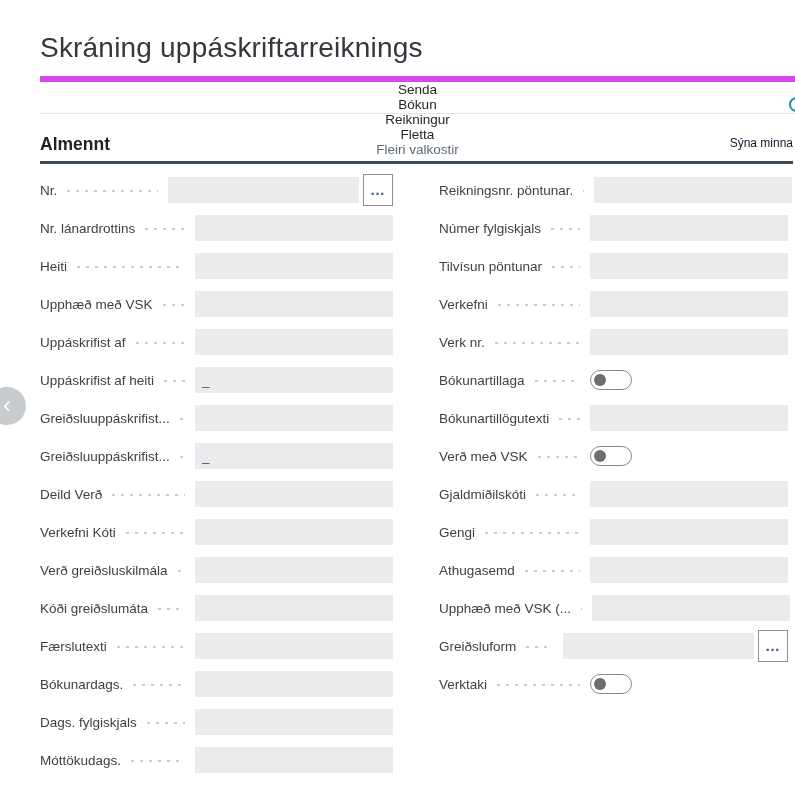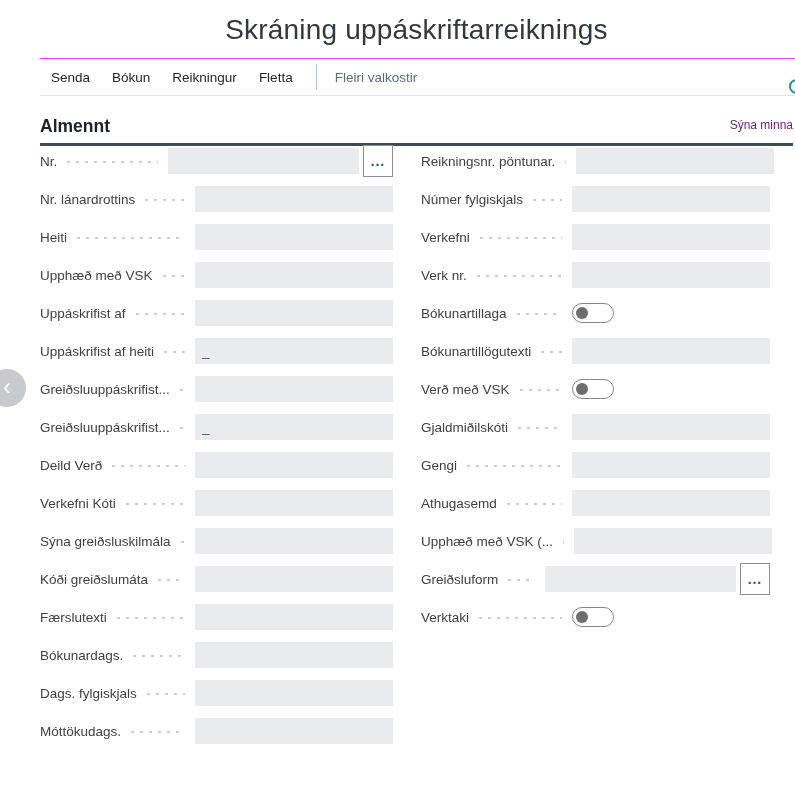--- a/index.html
+++ b/index.html
@@ -5,55 +5,55 @@
   * { margin:0; padding:0; box-sizing:border-box; }
   html,body { width:795px; height:795px; }
   body {
     font-family:"Liberation Sans","DejaVu Sans",sans-serif;
     background:#ffffff; color:#404040; overflow:hidden; position:relative;
   }
   .page { position:relative; width:795px; height:795px; }
 
   
   .page-title {
-    margin:10px 2px 0 40px;
+    margin:28px 2px 0 40px;
     font-size:28px; font-weight:300; line-height:40px;
-    color:#32383e; letter-spacing:0.2px; white-space:nowrap;text-align:center;
+    color:#32383e; letter-spacing:0.2px; white-space:nowrap;
   }
 
   
   .action-bar {
     margin:8px 0 0 40px; height:38px;
-    border-top:1px solid #d946ef; border-bottom:1px solid #e5e5e5;
+    border-top:6px solid #d946ef; border-bottom:1px solid #e5e5e5;
     display:flex; align-items:center; padding-left:0;
-    font-size:13.5px; color:#262626;
+    font-size:13.5px; color:#262626;flex-direction:column;
   }
   .action-item { padding:0 11px; cursor:pointer; white-space:nowrap; }
   .action-sep { width:1px; height:26px; background:#b3c6d4; margin:0 12px; }
   .action-more { color:#5c6b7a; padding:0 6px; cursor:pointer; white-space:nowrap; }
 
   
   .help-arc {
     position:absolute; left:789px; top:69px; width:15px; height:15px;
     border:2px solid #1b8a9e; border-radius:50%; background:transparent; cursor:pointer;
   }
 
   
   .section-header {
     margin:20px 2px 0 40px;
     display:flex; justify-content:space-between; align-items:center;
     border-bottom:3px solid #404b57; padding-bottom:7px;
   }
   .section-title { font-size:17.5px; font-weight:bold; color:#1d2228; line-height:20px; }
-  .section-link { font-size:12px; color:#701a75; cursor:pointer; padding-bottom:2px; }
+  .section-link { font-size:12px; color:#0f172a; cursor:pointer; padding-bottom:2px; }
 
   
   .form-grid {
-    margin:2px 2px 0 40px;
-    display:grid; grid-template-columns:353px 349px; column-gap:28px;
+    margin:13px 2px 0 40px;
+    display:grid; grid-template-columns:353px 349px; column-gap:46px;
     align-content:start;
   }
   .form-col { display:block; }
   .field-row { display:flex; align-items:center; height:26px; margin-bottom:12px; }
   .field-label {
     flex:0 0 auto; max-width:150px; overflow:hidden; white-space:nowrap;
     font-size:13.5px; color:#404040;
   }
   .leader {
     flex:1 1 auto; height:4px; margin:2px 10px 0 7px; align-self:center;
@@ -190,21 +190,21 @@
   </div>
         <div class="field-row">
     <span class="field-label">Verkefni Kóti</span>
     <span class="leader"></span>
     <span class="control-wrap">
       <input class="field-input" type="text" style="">
 
     </span>
   </div>
         <div class="field-row">
-    <span class="field-label">Sýna greiðsluskilmála</span>
+    <span class="field-label">Verð greiðsluskilmála</span>
     <span class="leader"></span>
     <span class="control-wrap">
       <input class="field-input" type="text" style="">
 
     </span>
   </div>
         <div class="field-row">
     <span class="field-label">Kóði greiðslumáta</span>
     <span class="leader"></span>
     <span class="control-wrap">
@@ -249,20 +249,28 @@
         <div class="field-row">
     <span class="field-label">Reikningsnr. pöntunar.</span>
     <span class="leader"></span>
     <span class="control-wrap">
       <input class="field-input" type="text" style="">
 
     </span>
   </div>
         <div class="field-row">
     <span class="field-label">Númer fylgiskjals</span>
+    <span class="leader"></span>
+    <span class="control-wrap">
+      <input class="field-input" type="text" style="">
+
+    </span>
+  </div>
+        <div class="field-row">
+    <span class="field-label">Tilvísun pöntunar</span>
     <span class="leader"></span>
     <span class="control-wrap">
       <input class="field-input" type="text" style="">
 
     </span>
   </div>
         <div class="field-row">
     <span class="field-label">Verkefni</span>
     <span class="leader"></span>
     <span class="control-wrap">

